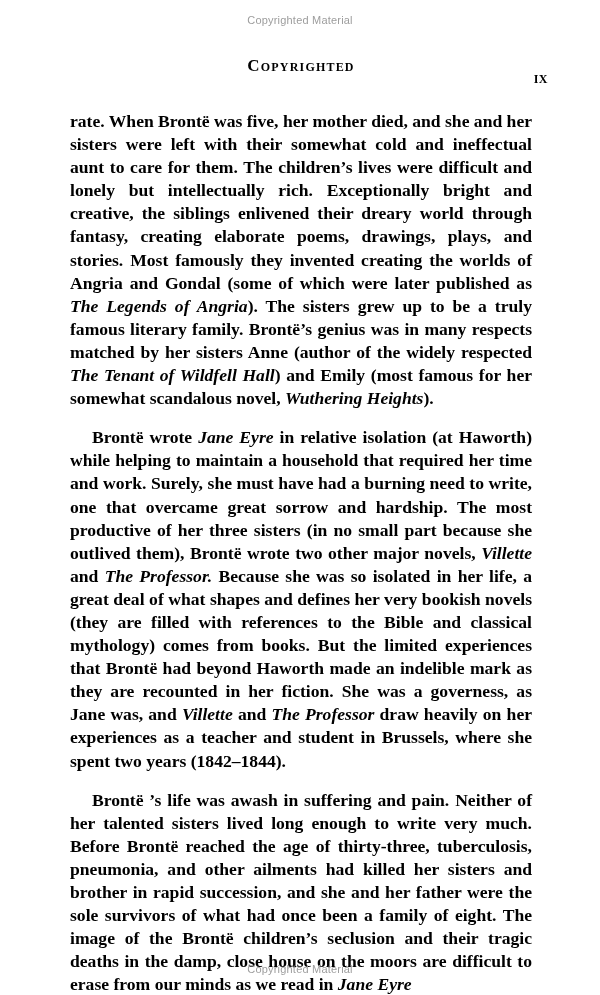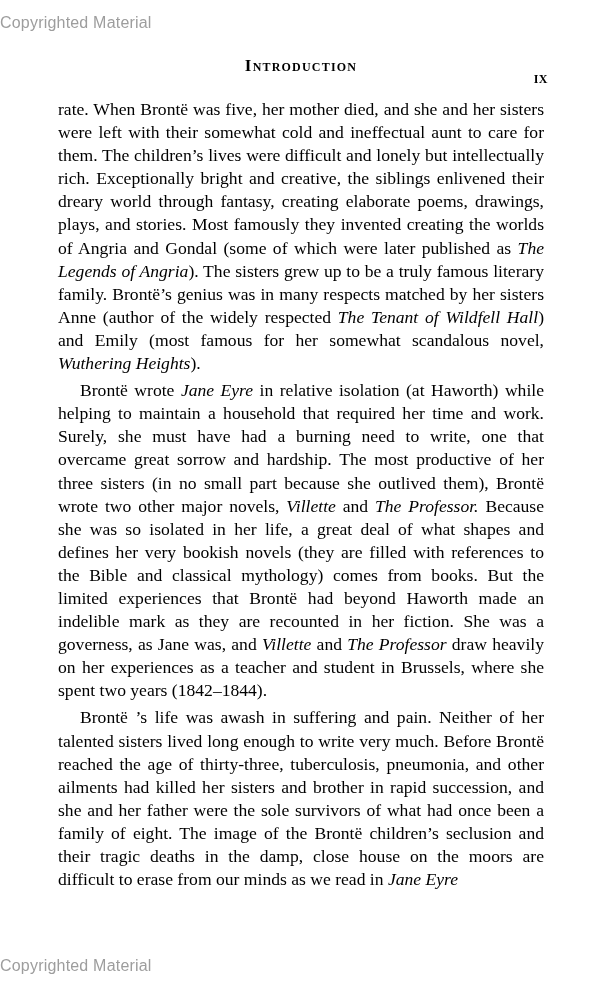--- a/index.html
+++ b/index.html
@@ -18,23 +18,23 @@
   .page {
     position: relative;
     width: 600px;
     height: 995px;
     box-sizing: border-box;
   }
   .watermark {
     position: absolute;
     left: 0;
     width: 100%;
-    text-align: left;
+    text-align: center;
     font-family: "Liberation Sans", sans-serif;
-    font-size: 16px;
+    font-size: 11px;
     letter-spacing: 0.2px;
     color: #9d9d9d;
   }
   .watermark-top { top: 14px; }
   .watermark-bottom { bottom: 20px; }
 
   .header {
     position: absolute;
     top: 56px;
     left: 54px;
@@ -69,38 +69,39 @@
     left: 54px;
     width: 494px;
     font-size: 17.6px;
     line-height: 23.1px;
     text-align: justify;
     text-justify: inter-word;
     -webkit-hyphens: manual;
     hyphens: manual;
   }
   .body-text p {
-    margin: 4px;
+    margin: 16px;
+    font-weight: bold;
   }
   .body-text p.indent {
     text-indent: 22px;
   }
   .body-text i {
     font-style: italic;
   }
 </style>
 </head>
 <body>
 
 <div class="page">
 
   <div class="watermark watermark-top">Copyrighted Material</div>
 
   <div class="header">
-    <div class="running-head">Introduction</div>
+    <div class="running-head">Copyrighted</div>
     <div class="folio">ix</div>
   </div>
 
   <div class="body-text">
     <p>rate. When Brontë was five, her mother died, and she and her sisters were left with their somewhat cold and ineffectual aunt to care for them. The children’s lives were difficult and lonely but intellectually rich. Exceptionally bright and creative, the siblings enlivened their dreary world through fantasy, creating elaborate poems, drawings, plays, and stories. Most famously they invented creating the worlds of Angria and Gondal (some of which were later published as <i>The Legends of Angria</i>). The sisters grew up to be a truly famous literary family. Brontë’s genius was in many respects matched by her sisters Anne (author of the widely respected <i>The Tenant of Wildfell Hall</i>) and Emily (most famous for her somewhat scandalous novel, <i>Wuthering Heights</i>).</p>
     <p class="indent">Brontë wrote <i>Jane Eyre</i> in relative isolation (at Haworth) while helping to maintain a household that required her time and work. Surely, she must have had a burning need to write, one that overcame great sorrow and hardship. The most productive of her three sisters (in no small part because she outlived them), Brontë wrote two other major novels, <i>Villette</i> and <i>The Professor.</i> Because she was so isolated in her life, a great deal of what shapes and defines her very bookish novels (they are filled with references to the Bible and classical mythology) comes from books. But the limited experiences that Brontë had beyond Haworth made an indelible mark as they are recounted in her fiction. She was a governess, as Jane was, and <i>Villette</i> and <i>The Professor</i> draw heavily on her experiences as a teacher and student in Brussels, where she spent two years (1842–1844).</p>
     <p class="indent">Brontë ’s life was awash in suffering and pain. Neither of her talented sisters lived long enough to write very much. Before Brontë reached the age of thirty-three, tuberculosis, pneumonia, and other ailments had killed her sisters and brother in rapid succession, and she and her father were the sole survivors of what had once been a family of eight. The image of the Brontë children’s seclusion and their tragic deaths in the damp, close house on the moors are difficult to erase from our minds as we read in <i>Jane Eyre</i></p>
   </div>
 
   <div class="watermark watermark-bottom">Copyrighted Material</div>

